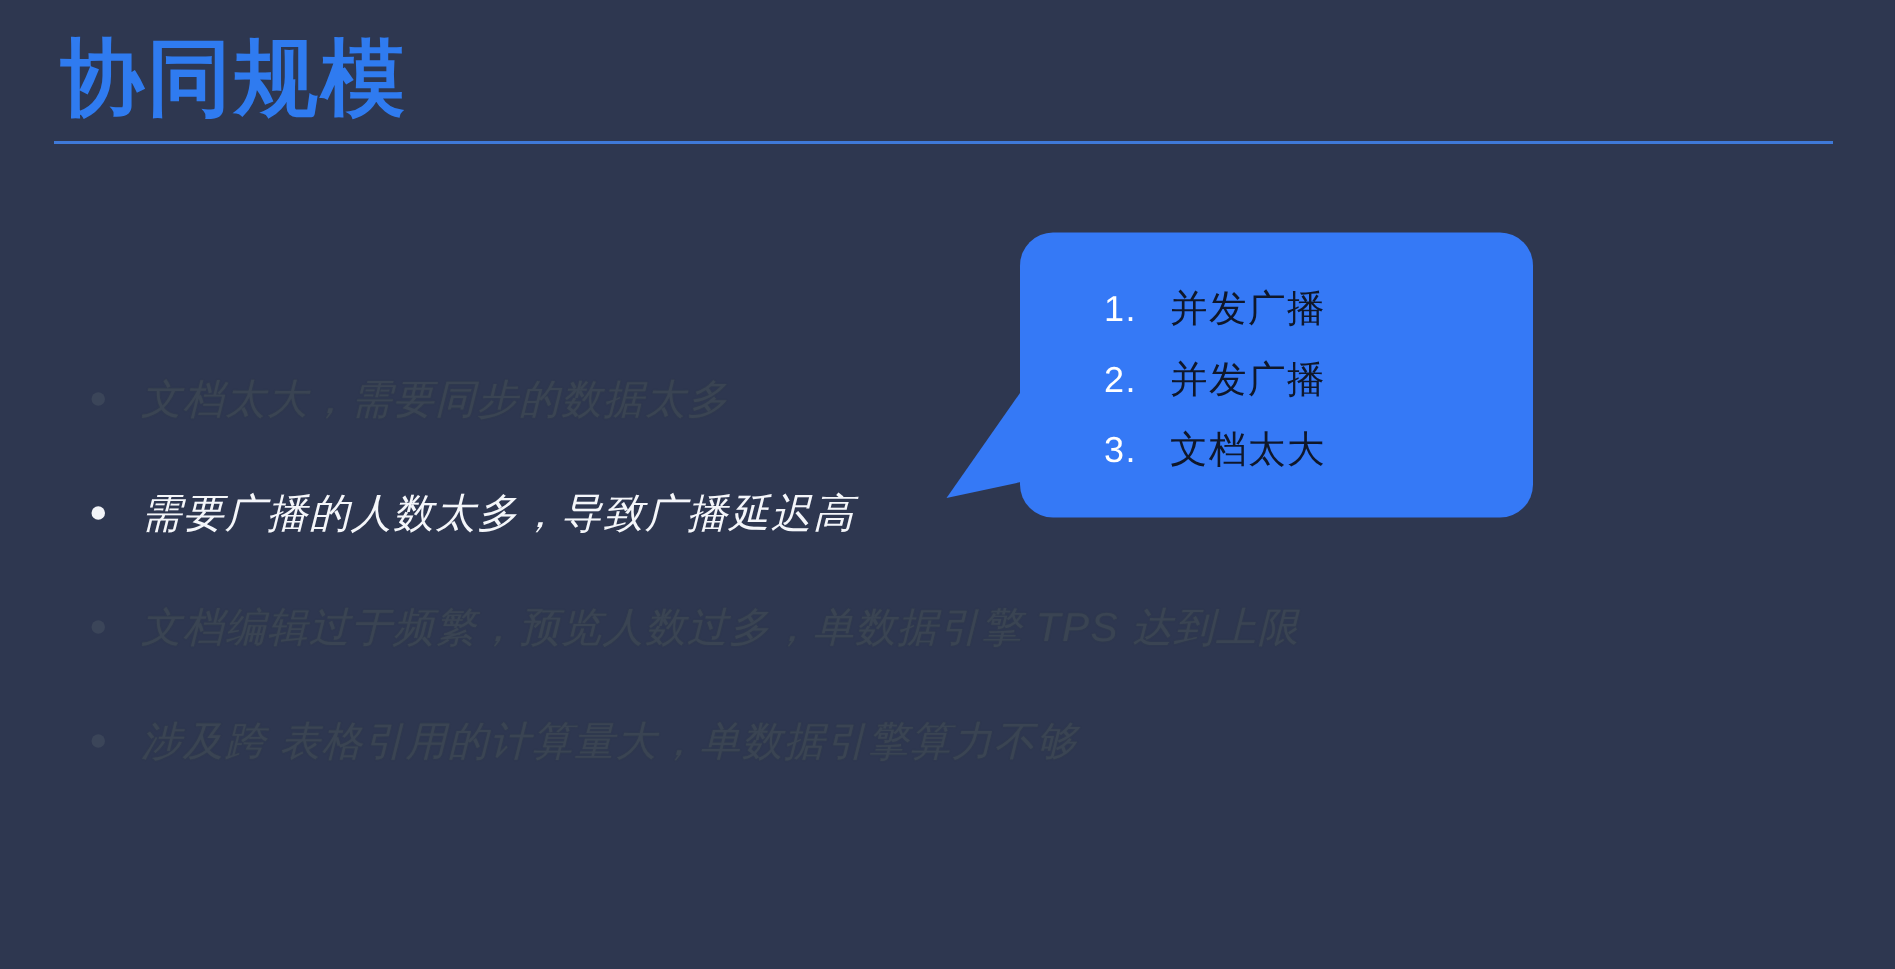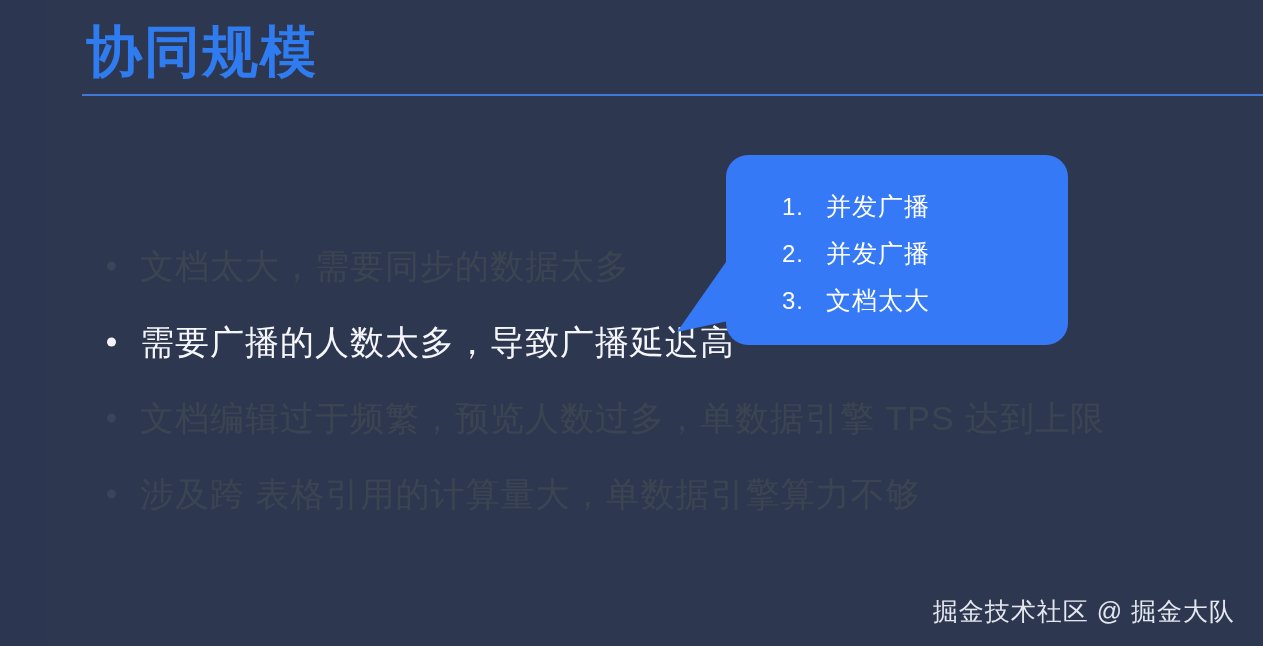--- a/index.html
+++ b/index.html
@@ -12,21 +12,20 @@
     background: #2d3650;
     font-family: "Liberation Sans", "DejaVu Sans", sans-serif;
     position: relative;
     -webkit-font-smoothing: antialiased;
   }
 
   .slide {
     position: absolute;
     inset: 0;
     background: #2e3750;
-    margin-left: 46px;
   }
 
   
   .slide-title {
     position: absolute;
     left: 40px;
     top: 14px;
     font-size: 56px;
     line-height: 76px;
     font-weight: 700;
@@ -65,25 +64,26 @@
     left: 15px;
     top: 50%;
     transform: translateY(-50%);
     width: 9px;
     height: 9px;
     border-radius: 50%;
     background: #f2f4f8;
   }
 
   .bullet-text {
-    font-size: 34px;
+    font-size: 27px;
     line-height: 40px;
     color: #f4f6fa;
     letter-spacing: 1px;
     white-space: nowrap;
+    font-style: italic;
   }
 
   .bullet-row.dim .bullet-dot { background: #3b4559; }
   .bullet-row.dim .bullet-text {
     color: #3a4453;
     text-shadow: 0 0 1px rgba(70,82,64,0.35);
   }
 
   
   .callout {
@@ -123,21 +123,21 @@
     white-space: nowrap;
   }
 
   .callout-num {
     width: 44px;
     flex: 0 0 44px;
     font-size: 24px;
     color: #ffffff;
   }
 
-  .callout-label { color: #ffffff; }
+  .callout-label { color: #0f172a; }
 
   
   .footer {
     position: absolute;
     right: 28px;
     bottom: 20px;
     font-size: 25px;
     line-height: 30px;
     color: #e3e7ee;
     letter-spacing: 1px;
@@ -191,15 +191,14 @@
         <span class="callout-num">2.</span>
         <span class="callout-label">并发广播</span>
       </li>
       <li class="callout-item">
         <span class="callout-num">3.</span>
         <span class="callout-label">文档太大</span>
       </li>
     </ul>
   </div>
 
-  <div class="footer">掘金技术社区 @ 掘金大队</div>
 
 </div>
 
 </body></html>

